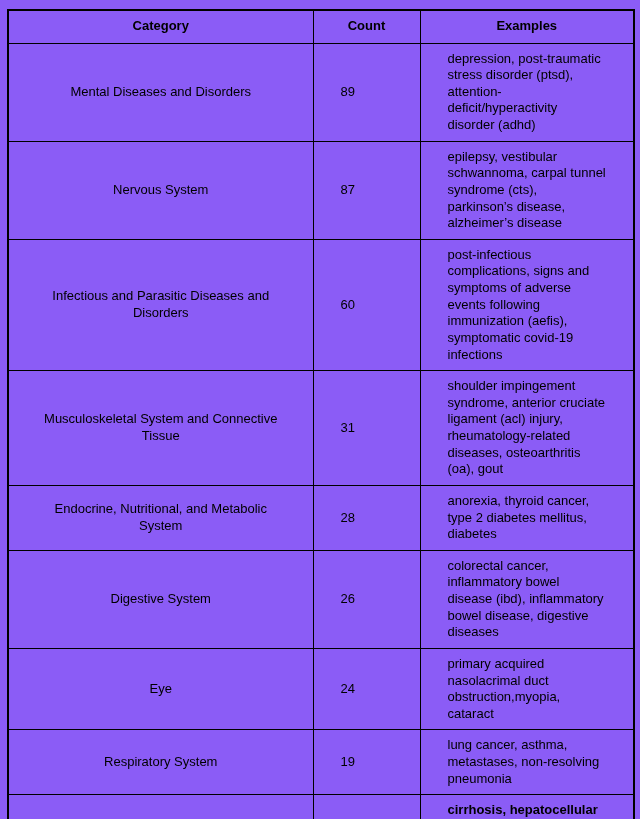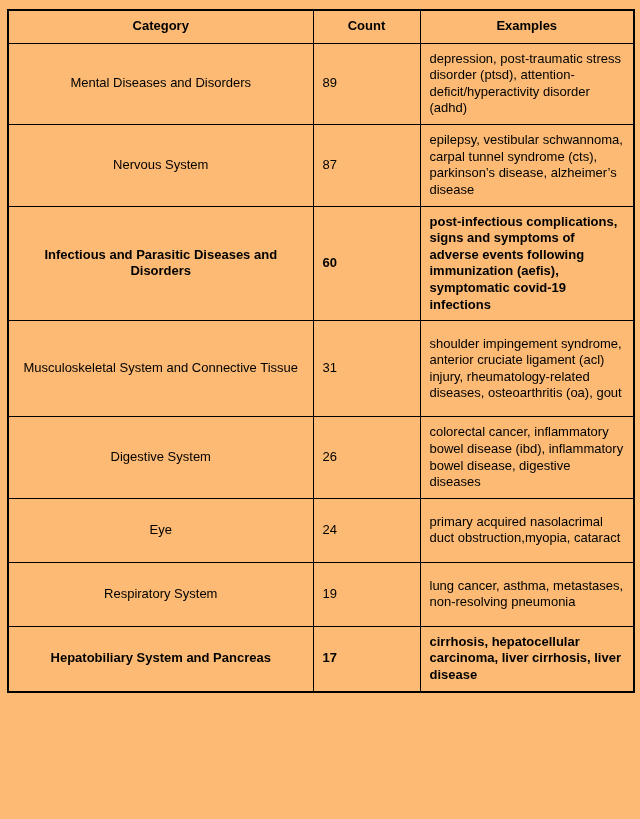--- a/index.html
+++ b/index.html
@@ -6,21 +6,21 @@
     margin: 0;
     padding: 0;
     background: #ffffff;
     font-family: "Liberation Sans", sans-serif;
     color: #000000;
   }
   .page {
     width: 640px;
     height: 819px;
     box-sizing: border-box;
-    background: #fdba74;
+    background: #8b5cf6;
     overflow: hidden;
   }
   
   .clipped-caption {
     height: 9px;
     margin: 0 7px;
     overflow: hidden;
     position: relative;
   }
   .clipped-caption span {
@@ -39,38 +39,38 @@
     border: 2px solid #000000;
     table-layout: fixed;
   }
   table.data-table th,
   table.data-table td {
     border: 1px solid #000000;
     font-size: 13px;
     line-height: 1.28;
     vertical-align: middle;
     box-sizing: border-box;
-    padding: 7px 9px;
+    padding: 7px 27px;
   }
   table.data-table th {
     font-weight: bold;
     text-align: center;
     height: 33px;
     padding: 6px 4px;
   }
   col.col-category { width: 305px; }
   col.col-count    { width: 107px; }
   col.col-examples { width: 214px; }
   td.cell-category { text-align: center; }
   td.cell-count    { text-align: left; padding-left: 11px; margin-top: 28px; }
   td.cell-examples { text-align: left; }
   
   tr.r0  td { height: 80px; }
   tr.r1  td { height: 80px; }
-  tr.r2  td { height: 96px; font-weight: bold; }
+  tr.r2  td { height: 96px; }
   tr.r3  td { height: 48px; }
   tr.r4  td { height: 48px; }
   tr.r5  td { height: 96px; }
   tr.r6  td { height: 48px; }
   tr.r7  td { height: 80px; }
   tr.r8  td { height: 64px; }
   tr.r9  td { height: 64px; }
   tr.r10 td { height: 64px; font-weight: bold; }
 </style>
 </head>
@@ -109,20 +109,25 @@
       <tr class="r2">
         <td class="cell-category">Infectious and Parasitic Diseases and Disorders</td>
         <td class="cell-count">60</td>
         <td class="cell-examples">post-infectious complications, signs and symptoms of adverse events following immunization (aefis), symptomatic covid-19 infections</td>
       </tr>
       <tr class="r5">
         <td class="cell-category">Musculoskeletal System and Connective Tissue</td>
         <td class="cell-count">31</td>
         <td class="cell-examples">shoulder impingement syndrome, anterior cruciate ligament (acl) injury, rheumatology-related diseases, osteoarthritis (oa), gout</td>
       </tr>
+      <tr class="r6">
+        <td class="cell-category">Endocrine, Nutritional, and Metabolic System</td>
+        <td class="cell-count">28</td>
+        <td class="cell-examples">anorexia, thyroid cancer, type 2 diabetes mellitus, diabetes</td>
+      </tr>
       <tr class="r7">
         <td class="cell-category">Digestive System</td>
         <td class="cell-count">26</td>
         <td class="cell-examples">colorectal cancer, inflammatory bowel disease (ibd), inflammatory bowel disease, digestive diseases</td>
       </tr>
       <tr class="r8">
         <td class="cell-category">Eye</td>
         <td class="cell-count">24</td>
         <td class="cell-examples">primary acquired nasolacrimal duct obstruction,myopia, cataract</td>
       </tr>

